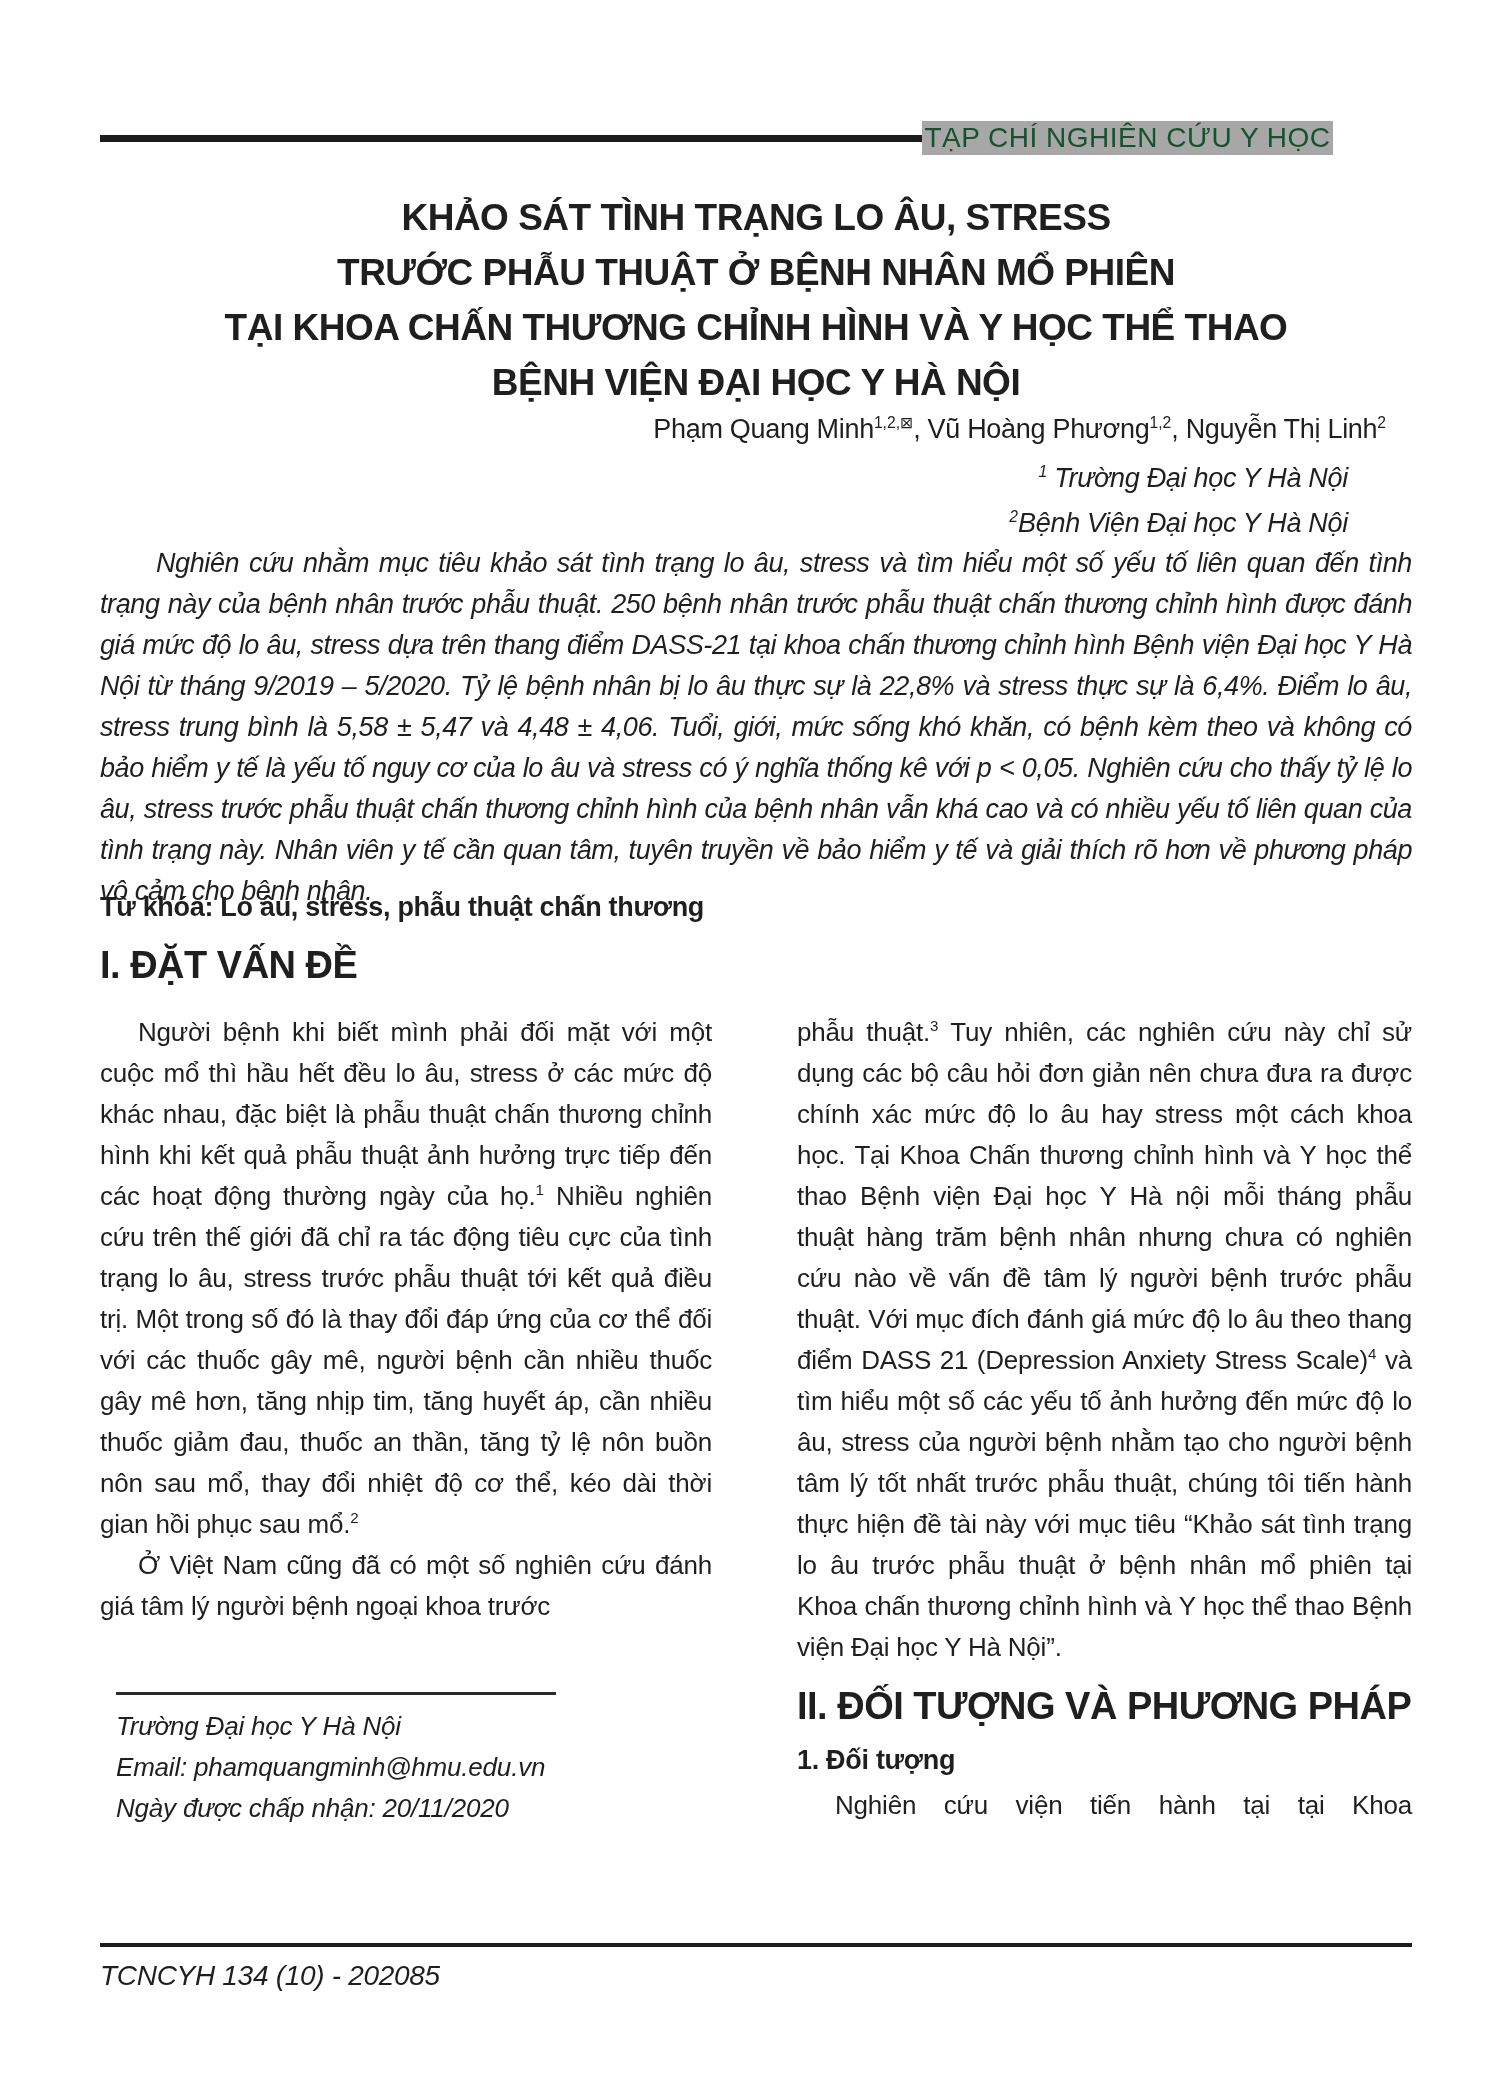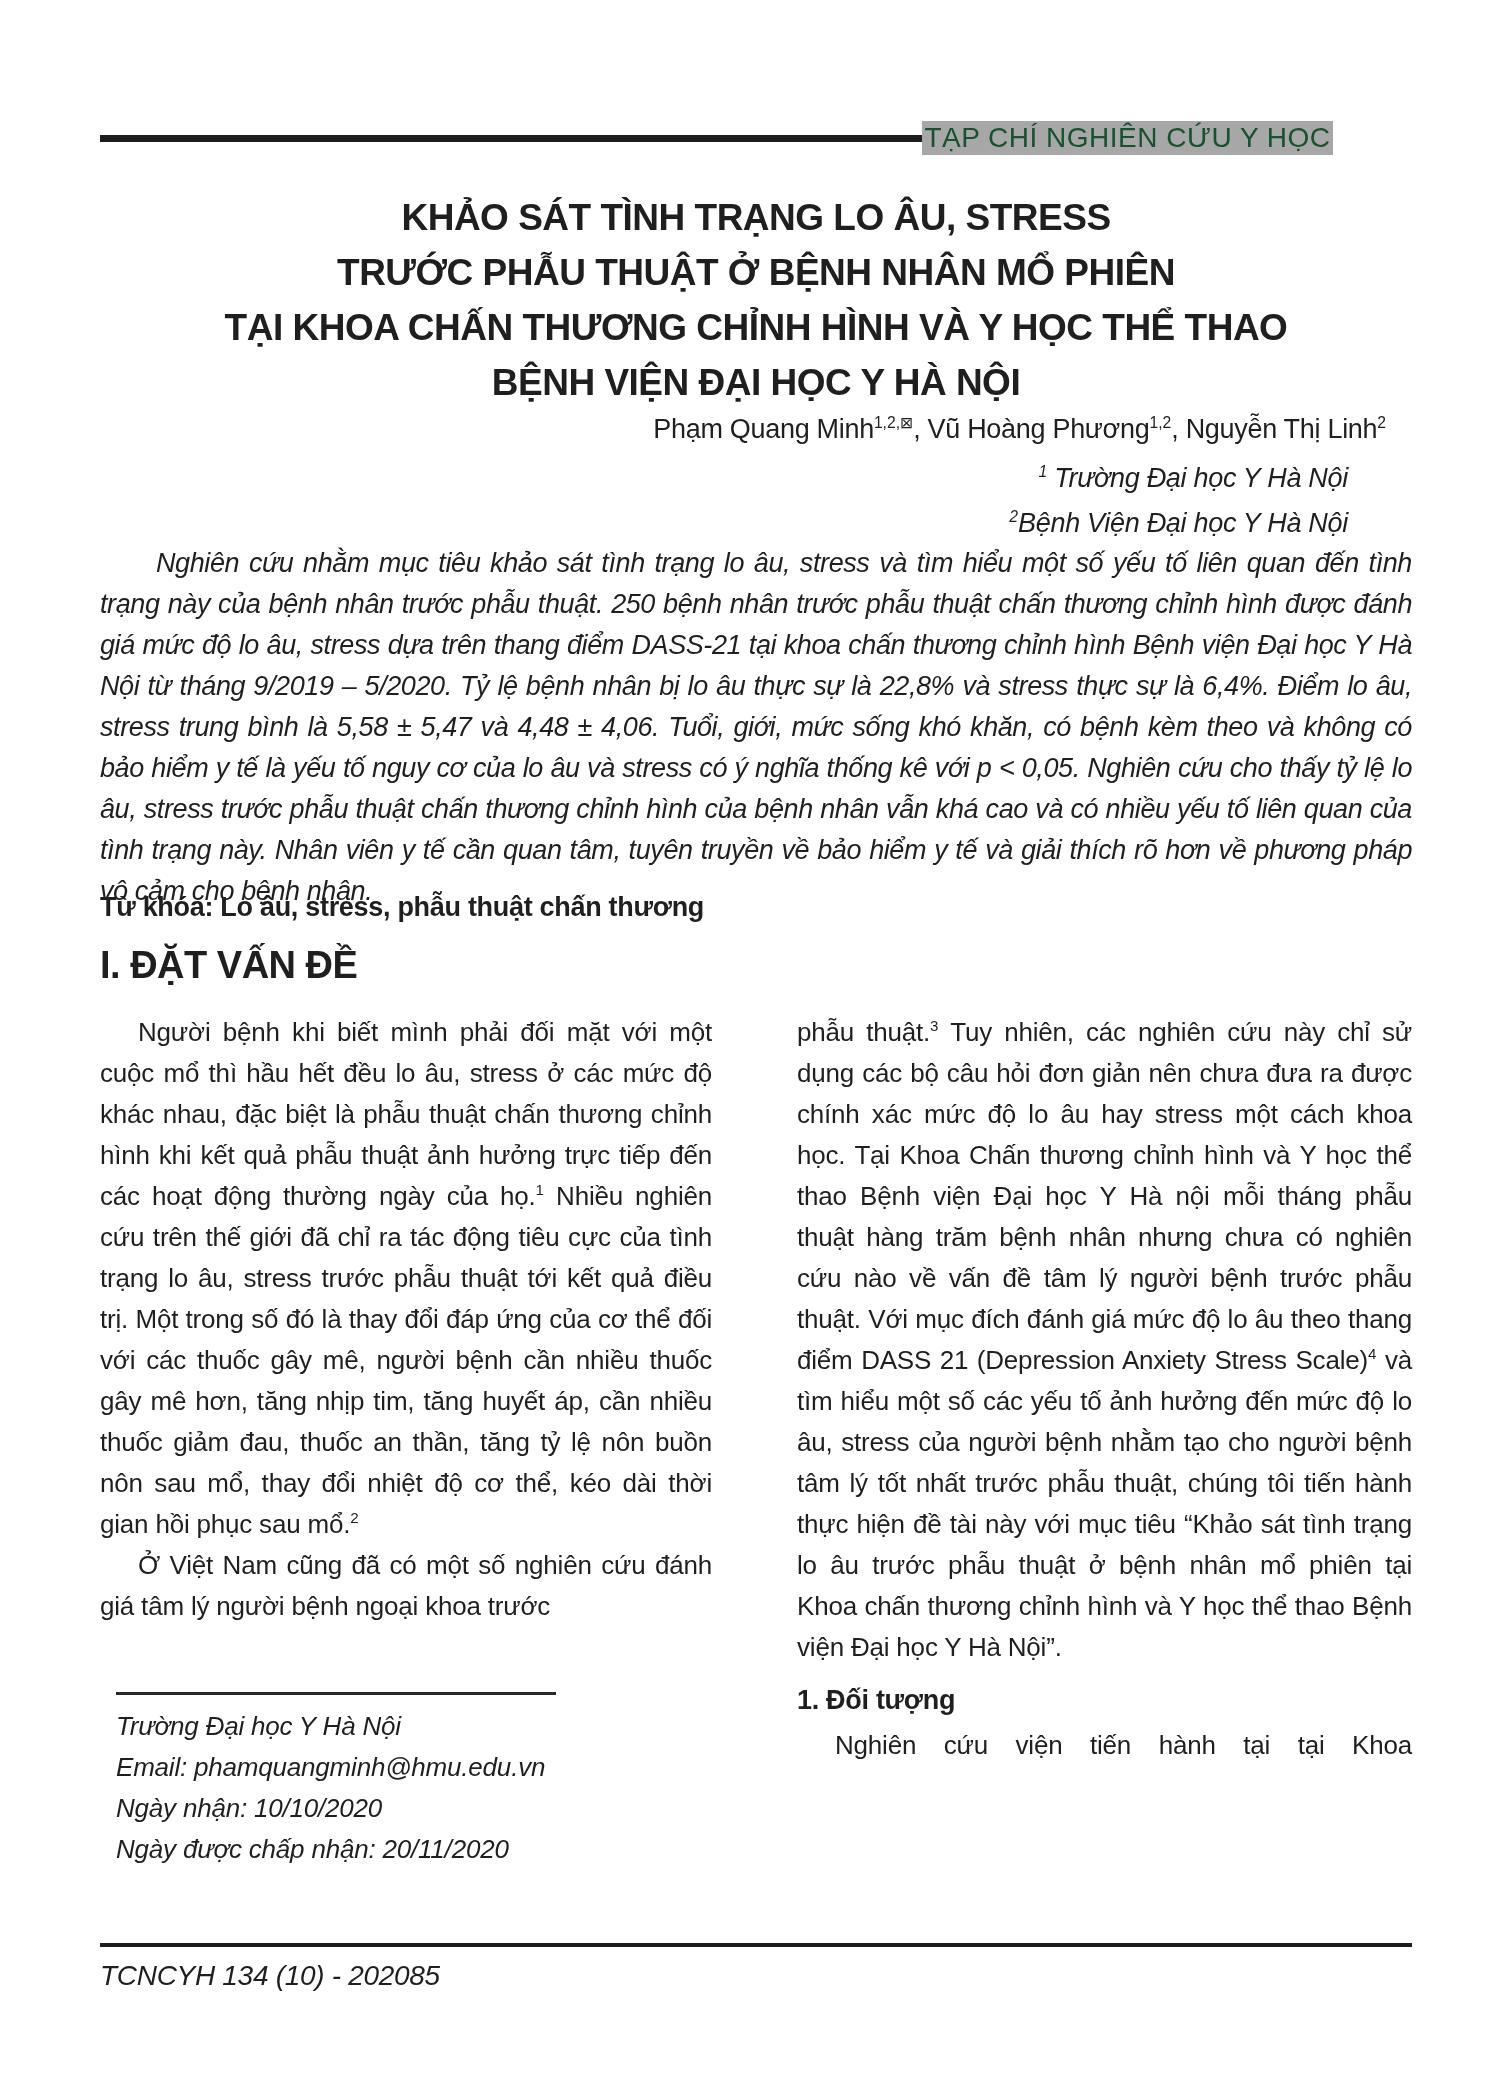--- a/index.html
+++ b/index.html
@@ -92,31 +92,31 @@
 
     <div class="h-sec h1-abs">I. ĐẶT VẤN ĐỀ</div>
 
     <div class="cols">
       <div class="col-l">
         <p class="body-p">Người bệnh khi biết mình phải đối mặt với một cuộc mổ thì hầu hết đều lo âu, stress ở các mức độ khác nhau, đặc biệt là phẫu thuật chấn thương chỉnh hình khi kết quả phẫu thuật ảnh hưởng trực tiếp đến các hoạt động thường ngày của họ.<sup>1</sup> Nhiều nghiên cứu trên thế giới đã chỉ ra tác động tiêu cực của tình trạng lo âu, stress trước phẫu thuật tới kết quả điều trị. Một trong số đó là thay đổi đáp ứng của cơ thể đối với các thuốc gây mê, người bệnh cần nhiều thuốc gây mê hơn, tăng nhịp tim, tăng huyết áp, cần nhiều thuốc giảm đau, thuốc an thần, tăng tỷ lệ nôn buồn nôn sau mổ, thay đổi nhiệt độ cơ thể, kéo dài thời gian hồi phục sau mổ.<sup>2</sup></p>
         <p class="body-p">Ở Việt Nam cũng đã có một số nghiên cứu đánh giá tâm lý người bệnh ngoại khoa trước</p>
       </div>
       <div class="col-r">
         <p class="body-p no-indent">phẫu thuật.<sup>3</sup> Tuy nhiên, các nghiên cứu này chỉ sử dụng các bộ câu hỏi đơn giản nên chưa đưa ra được chính xác mức độ lo âu hay stress một cách khoa học. Tại Khoa Chấn thương chỉnh hình và Y học thể thao Bệnh viện Đại học Y Hà nội mỗi tháng phẫu thuật hàng trăm bệnh nhân nhưng chưa có nghiên cứu nào về vấn đề tâm lý người bệnh trước phẫu thuật. Với mục đích đánh giá mức độ lo âu theo thang điểm DASS 21 (Depression Anxiety Stress Scale)<sup>4</sup> và tìm hiểu một số các yếu tố ảnh hưởng đến mức độ lo âu, stress của người bệnh nhằm tạo cho người bệnh tâm lý tốt nhất trước phẫu thuật, chúng tôi tiến hành thực hiện đề tài này với mục tiêu “Khảo sát tình trạng lo âu trước phẫu thuật ở bệnh nhân mổ phiên tại Khoa chấn thương chỉnh hình và Y học thể thao Bệnh viện Đại học Y Hà Nội”.</p>
+        <div class="h-sec mt-sec">II. ĐỐI TƯỢNG VÀ PHƯƠNG PHÁP</div>
         <div class="h2-sub">1. Đối tượng</div>
         <p class="body-p mt-p justify-last">Nghiên cứu viện tiến hành tại tại Khoa</p>
       </div>
     </div>
 
     <div class="footnote">
       <div class="fn-rule"></div>
       <div class="fn-lines">
         <div>Trường Đại học Y Hà Nội</div>
         <div>Email: phamquangminh@hmu.edu.vn</div>
-        <div>Ngày nhận: 10/10/2020</div>
         <div>Ngày được chấp nhận: 20/11/2020</div>
       </div>
     </div>
 
     <div class="ftr-rule"></div>
     <div class="ftr">
       <div>TCNCYH 134 (10) - 2020</div>
       <div>85</div>
     </div>
 

